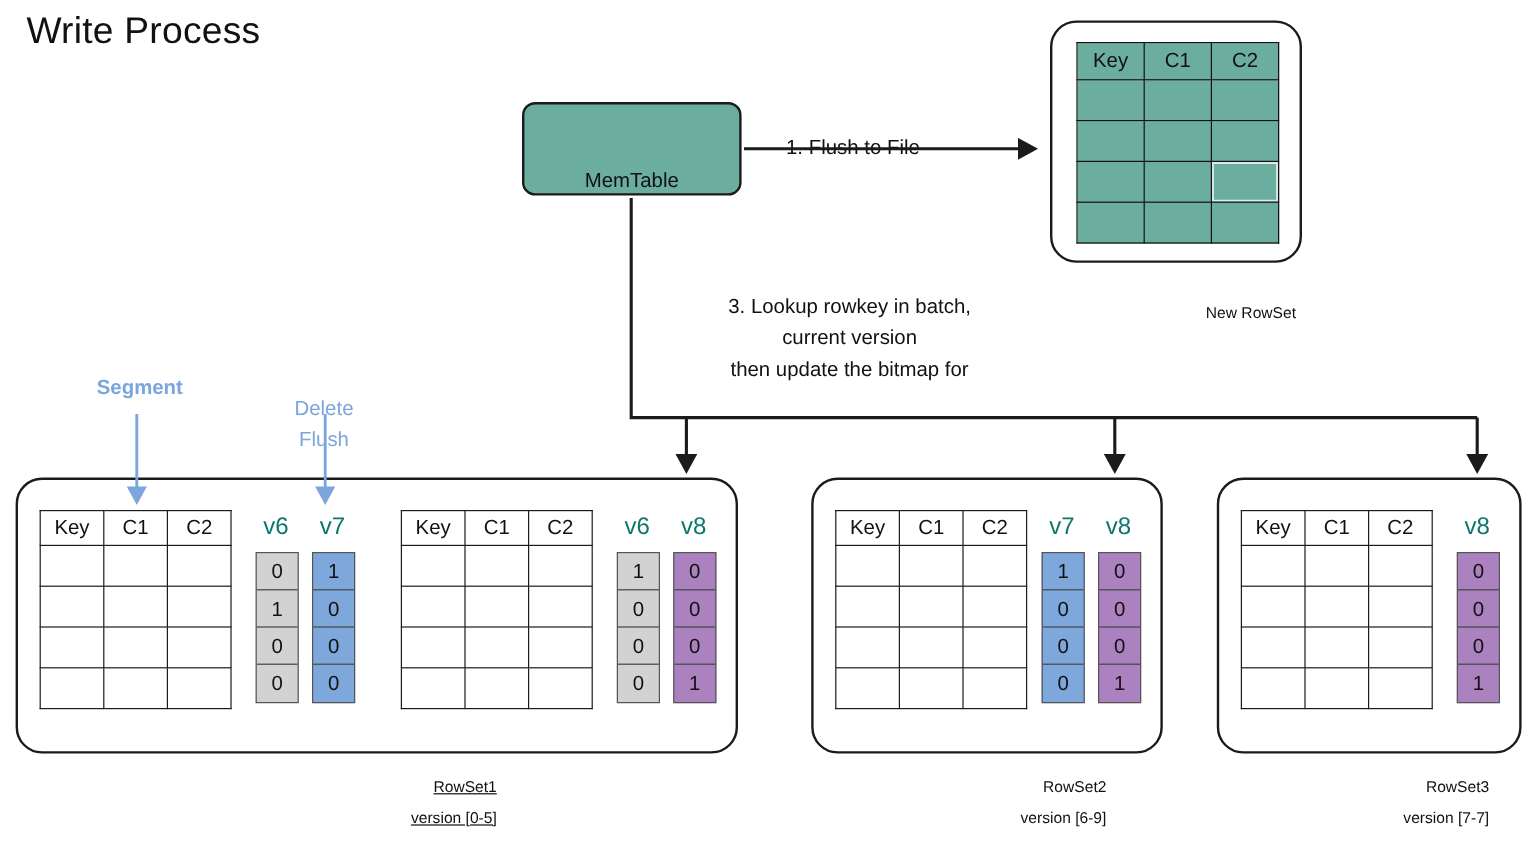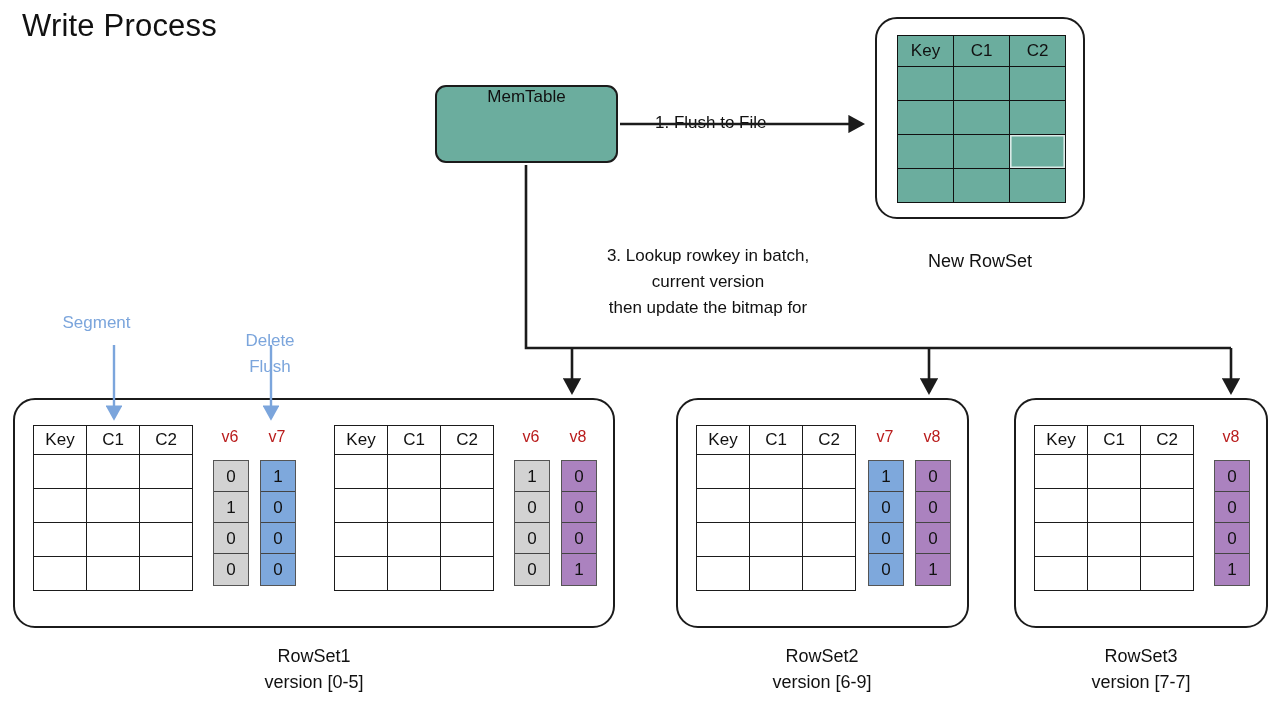--- a/index.html
+++ b/index.html
@@ -49,21 +49,21 @@
     position: absolute;
     left: 435px;
     top: 85px;
     width: 183px;
     height: 78px;
     background: #6BAD9E;
     border: 2.5px solid #1b1b1b;
     border-radius: 11px;
     box-sizing: border-box;
     display: flex;
-    align-items: flex-start;
+    align-items: flex-end;
     justify-content: center;
     font-size: 17px;
     color: #111111;
   }
 
   
   #new-rowset-box {
     left: 875px;
     top: 17px;
     width: 210px;
@@ -126,32 +126,32 @@
     border-bottom: 1.6px solid #444444;
     box-sizing: border-box;
   }
   .bitmap-col .bm-cell:last-child { border-bottom: none; }
   .bm-gray   { background: #D2D2D2; }
   .bm-blue   { background: #7EA8DC; }
   .bm-purple { background: #AB82BF; }
 
   .bitmap-label {
     position: absolute;
-    font-size: 16px;
-    color: #b91c1c;
+    font-size: 20px;
+    color: #0f766e;
     text-align: center;
     width: 34px;
     white-space: nowrap;
   }
 
   
   .caption {
     position: absolute;
-    text-align: center;
-    font-size: 18px;
+    text-align: right;
+    font-size: 13px;
     line-height: 26px;
     color: #111111;
     white-space: nowrap;
   }
 
   
   .step-text {
     position: absolute;
     font-size: 17px;
     line-height: 26px;
@@ -190,21 +190,21 @@
   </div>
 
   <div class="step-text" style="left:655px; top:74px;margin-top:36px;">1. Flush to File</div>
 
   <div class="step-text" style="left:543px; top:243px; width:330px;">
     <div>3. Lookup rowkey in batch,</div>
     <div>current version</div>
     <div>then update the bitmap for</div>
   </div>
 
-  <div class="blue-label" style="left:44px; top:310px; width:105px;">Segment</div>
+  <div class="blue-label" style="left:64px; top:310px; width:105px;font-weight:bold;">Segment</div>
 
   <div class="blue-label" style="left:222px; top:284px; width:96px;margin-top:44px;">
     <div>Delete</div>
     <div>Flush</div>
   </div>
 
   <div class="rowset-box" id="new-rowset-box"></div>
 
   <table class="grid green" id="new-rowset-grid">
     <tbody>
@@ -327,21 +327,21 @@
   </div>
 
   <div class="bitmap-label" style="left:561px; top:428px;">v8</div>
   <div class="bitmap-col bm-purple" style="left:561px; top:460px;">
     <div class="bm-cell">0</div>
     <div class="bm-cell">0</div>
     <div class="bm-cell">0</div>
     <div class="bm-cell">1</div>
   </div>
 
-  <div class="caption" style="left:214px; top:643px; width:200px;">
+  <div class="caption" style="left:214px; top:643px; width:200px;text-decoration:underline;">
     <div>RowSet1</div>
     <div>version [0-5]</div>
   </div>
 
   <div class="rowset-box" style="left:676px; top:398px; width:293px; height:230px;"></div>
 
   <table class="grid seg-grid" style="left:696px; top:425px;">
     <tbody>
       <tr>
         <td class="hdr">Key</td>

